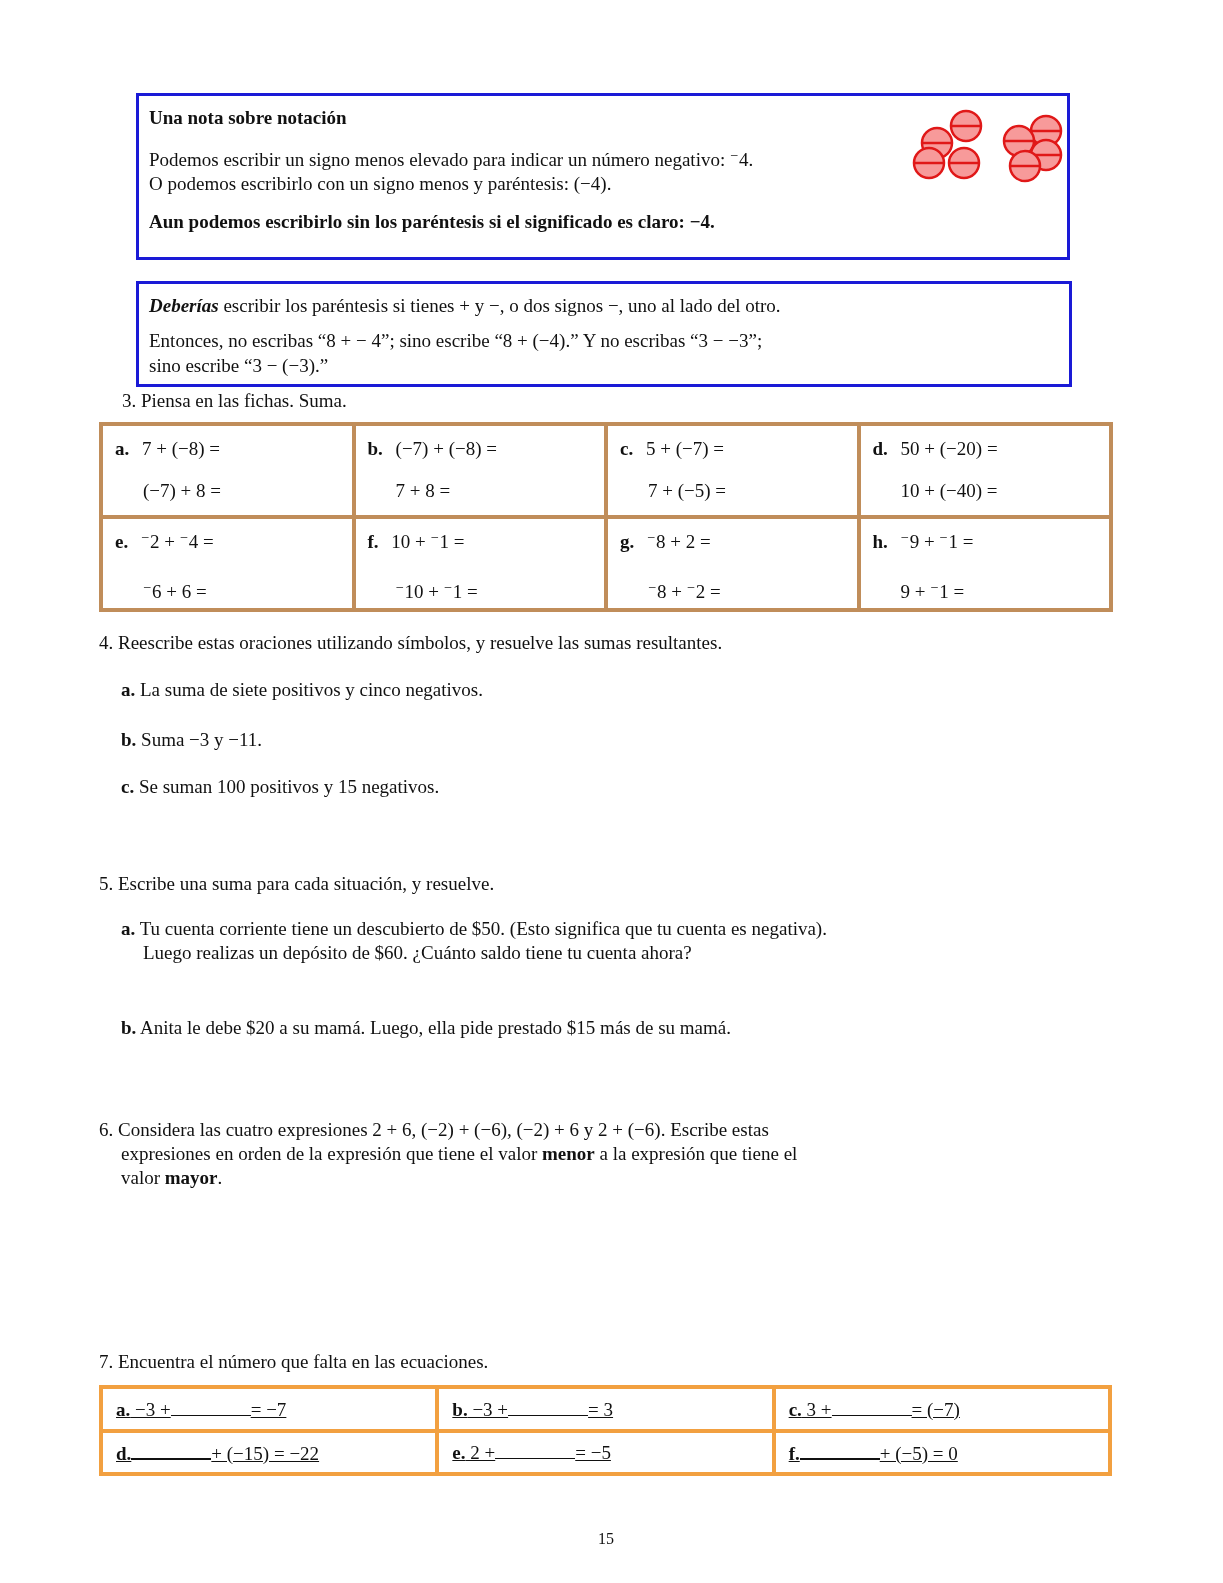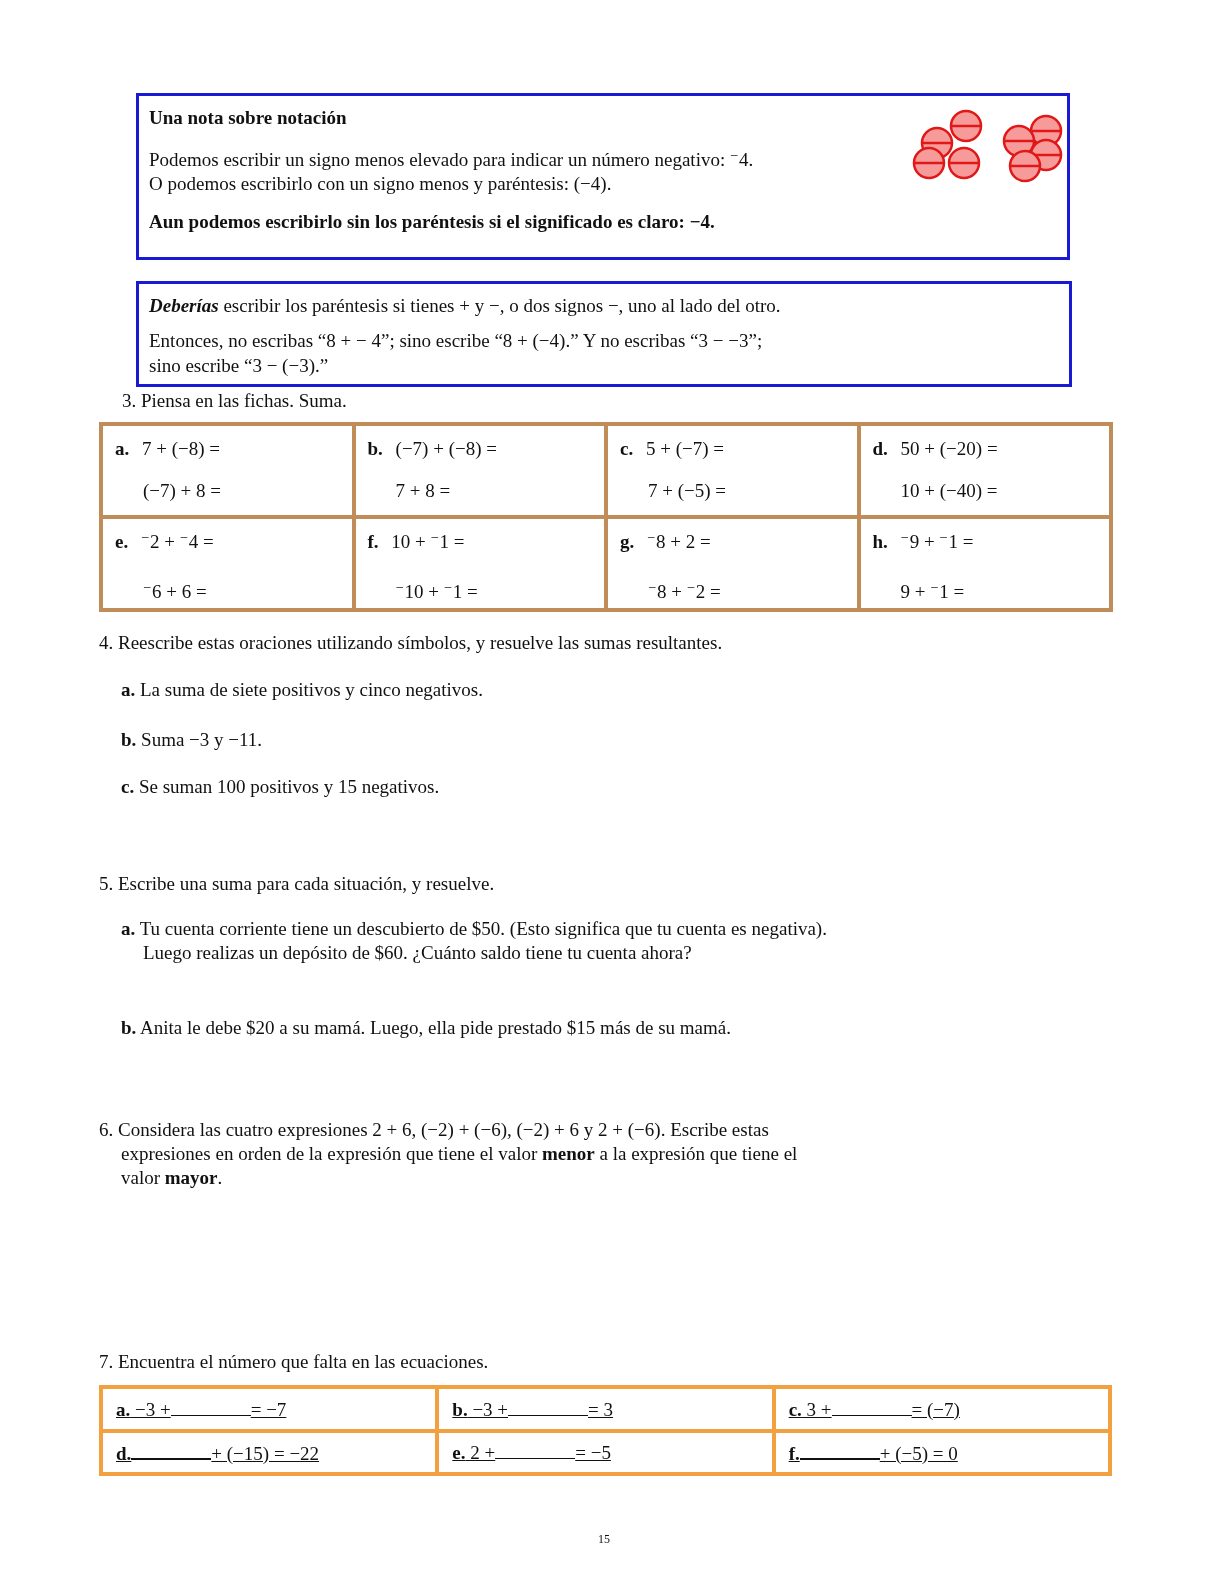--- a/index.html
+++ b/index.html
@@ -182,13 +182,13 @@
     <td><b>c.</b> 3 +<span class="blank"></span>= (−7)</td>
   </tr>
   <tr>
     <td><b>d.</b><span class="blank thick"></span>+ (−15) = −22</td>
     <td><b>e.</b> 2 +<span class="blank"></span>= −5</td>
     <td><b>f.</b><span class="blank thick"></span>+ (−5) = 0</td>
   </tr>
 </tbody>
   </table>
 
-<div class="abs line" style="left:598px;top:1527px;font-size:12px;">15</div>
+<div class="abs line" style="left:598px;top:1527px;font-size:16px;">15</div>
 
 </body></html>

